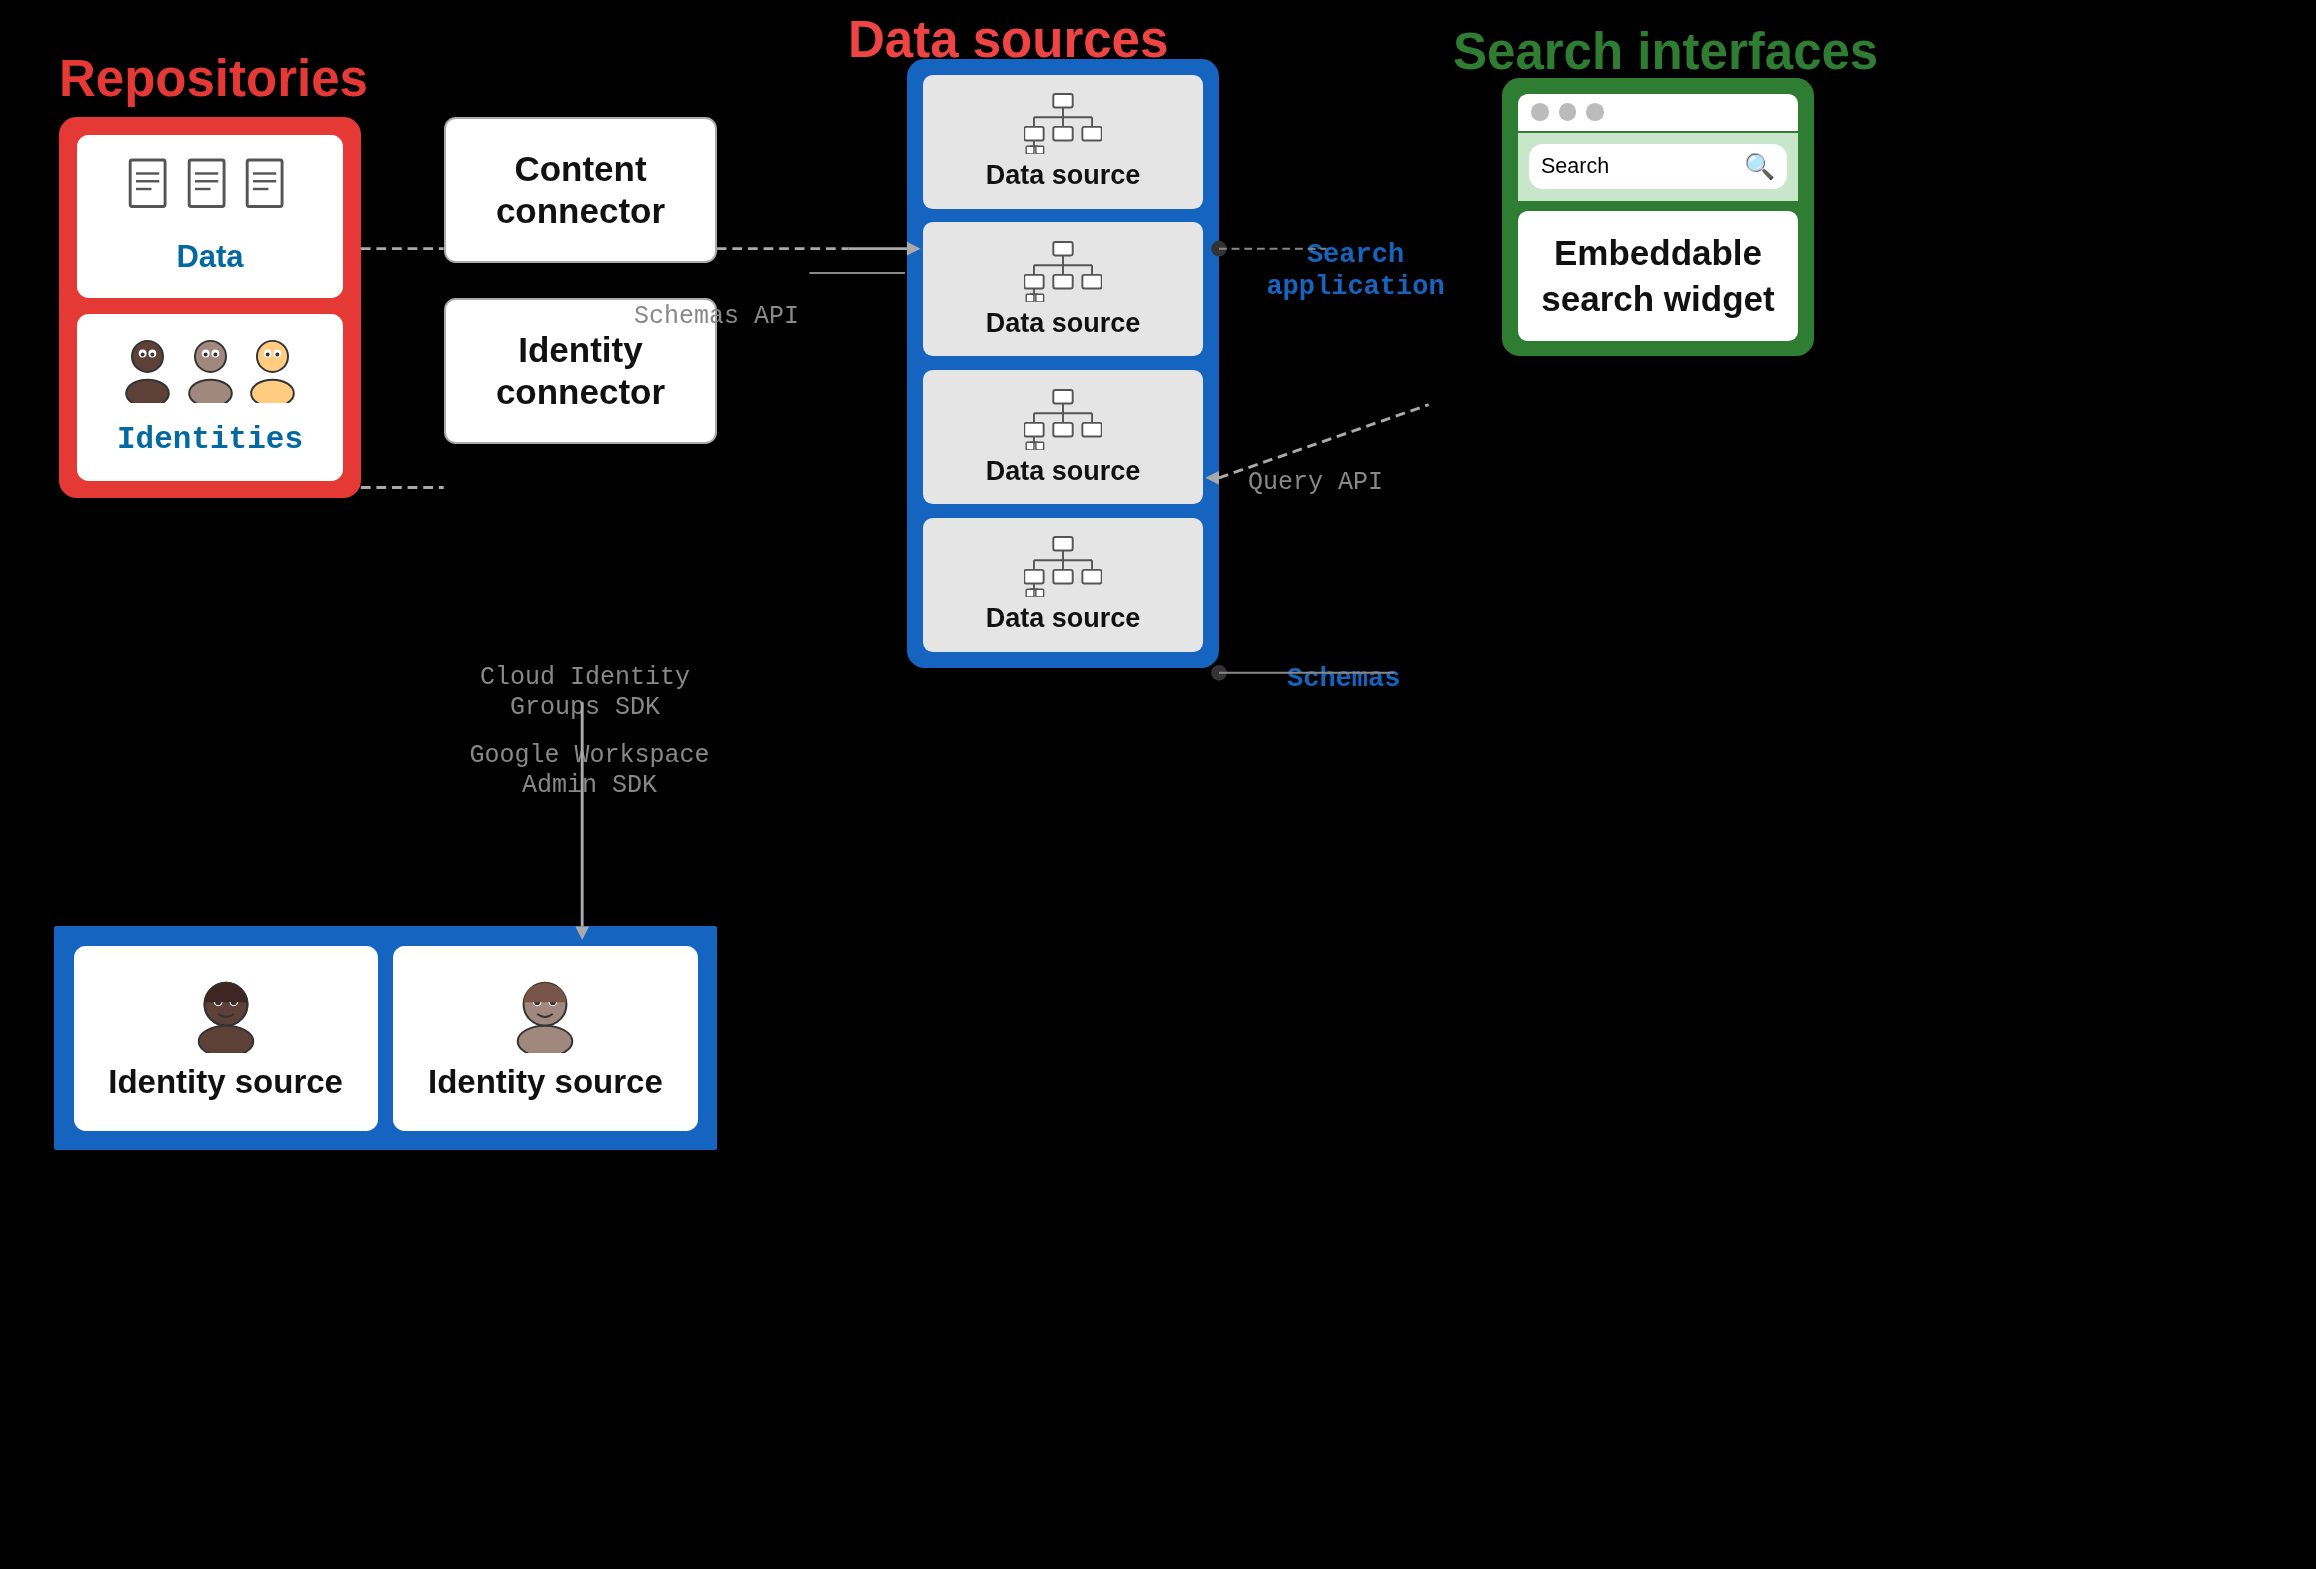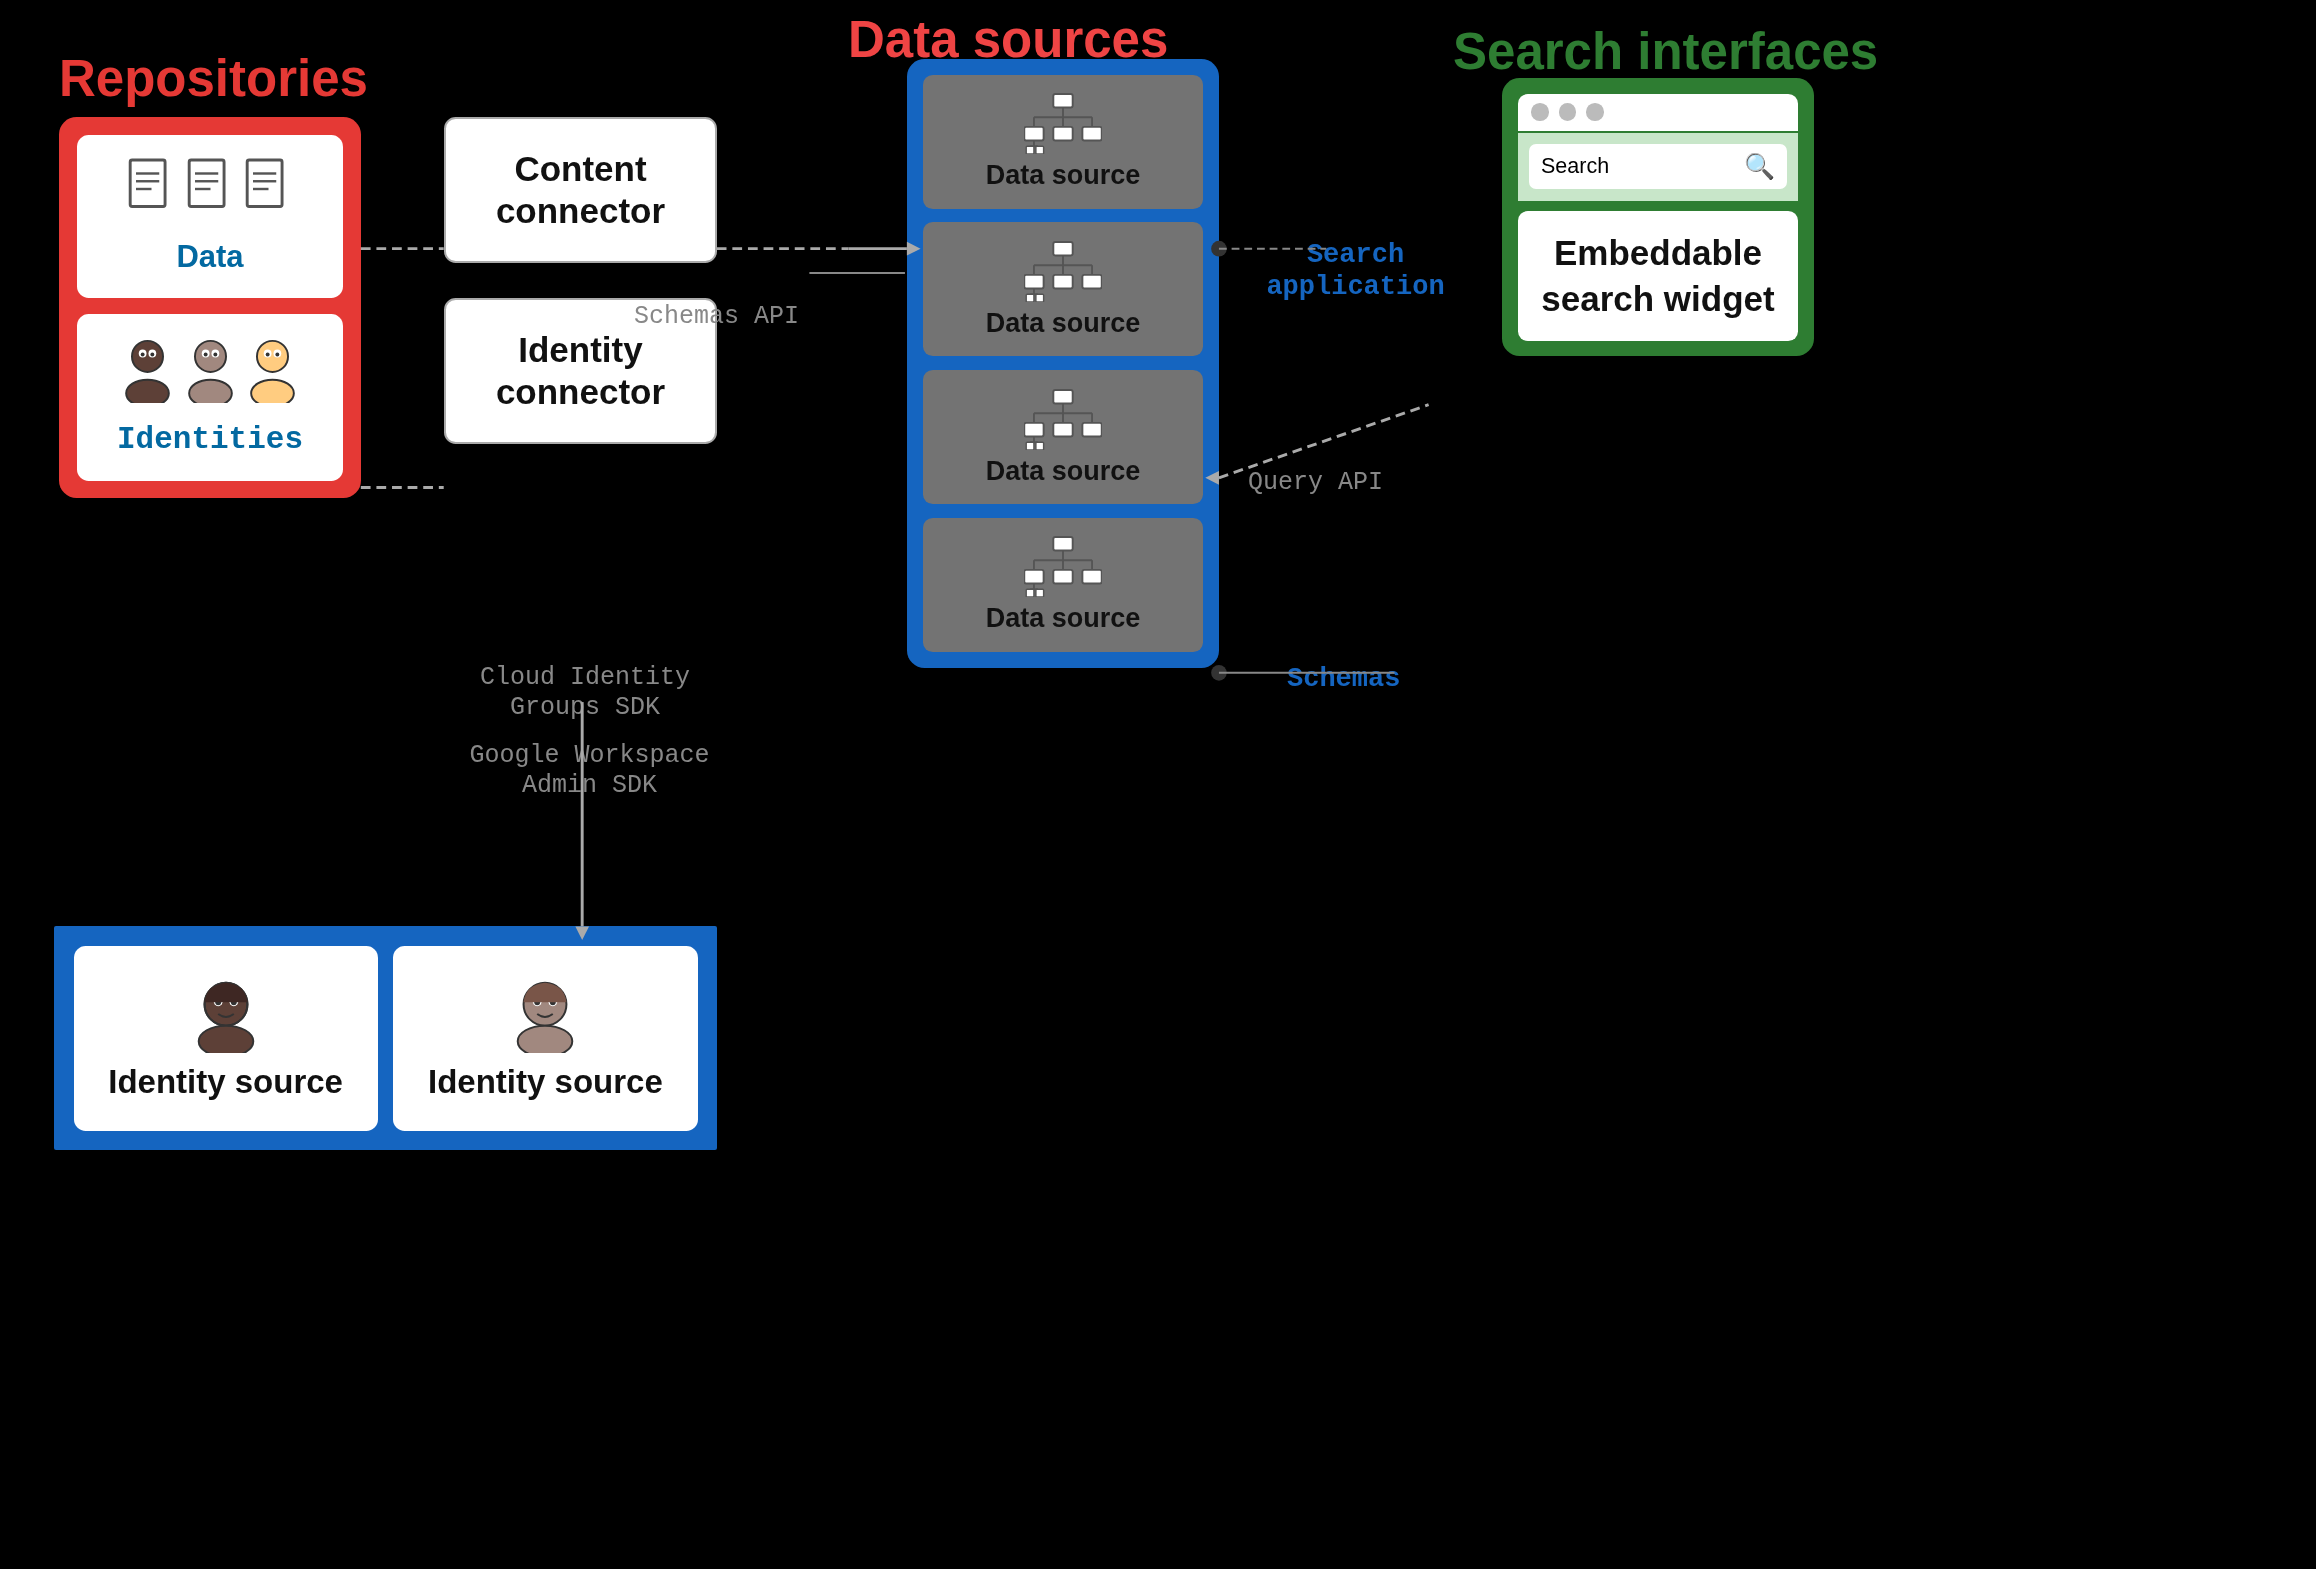--- a/index.html
+++ b/index.html
@@ -110,21 +110,21 @@
       width: 312px;
       background: #1565c0;
       border-radius: 17.6px;
       padding: 15.6px;
       display: flex;
       flex-direction: column;
       gap: 13.7px;
     }
 
     .datasource-box {
-      background: #737373;
+      background: #e5e5e5;
       border-radius: 9.8px;
       padding: 17.6px 11.7px;
       display: flex;
       flex-direction: column;
       align-items: center;
     }
 
     
     .hierarchy-icon {
       width: 78px;
@@ -184,21 +184,21 @@
 
     .browser-dot {
       width: 17.6px;
       height: 17.6px;
       border-radius: 50%;
       background: #bbb;
     }
 
     .search-input-mock {
       background: white;
-      border-radius: 7px;
+      border-radius: 14px;
       padding: 7.8px 11.7px;
       display: flex;
       align-items: center;
       justify-content: space-between;
       font-size: 21.5px;
     }
 
     .embeddable-box {
       background: white;
       border-radius: 9.8px;

